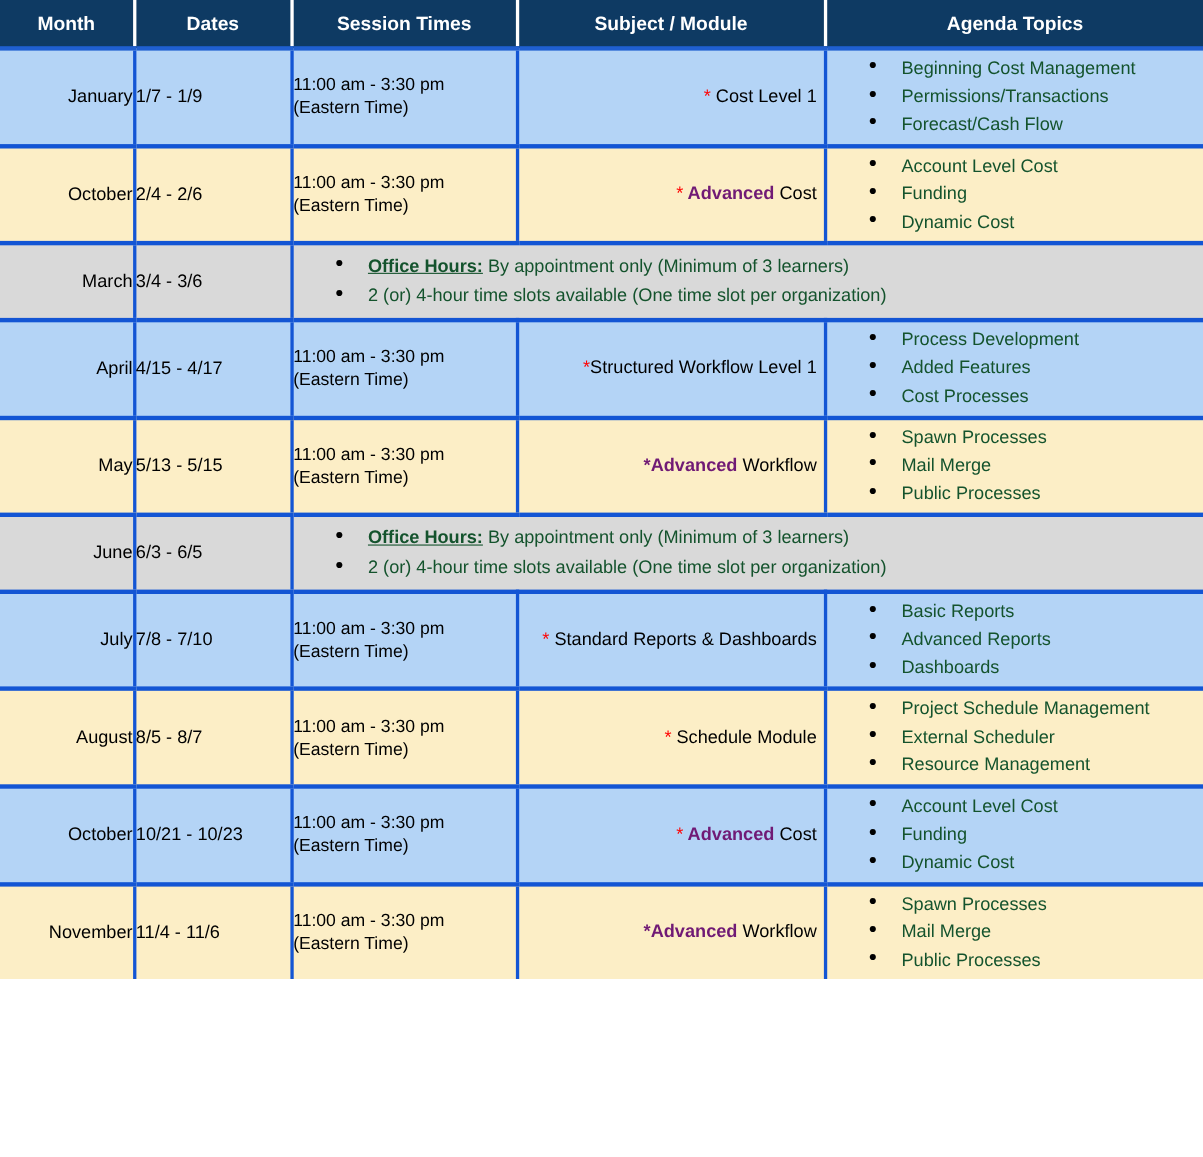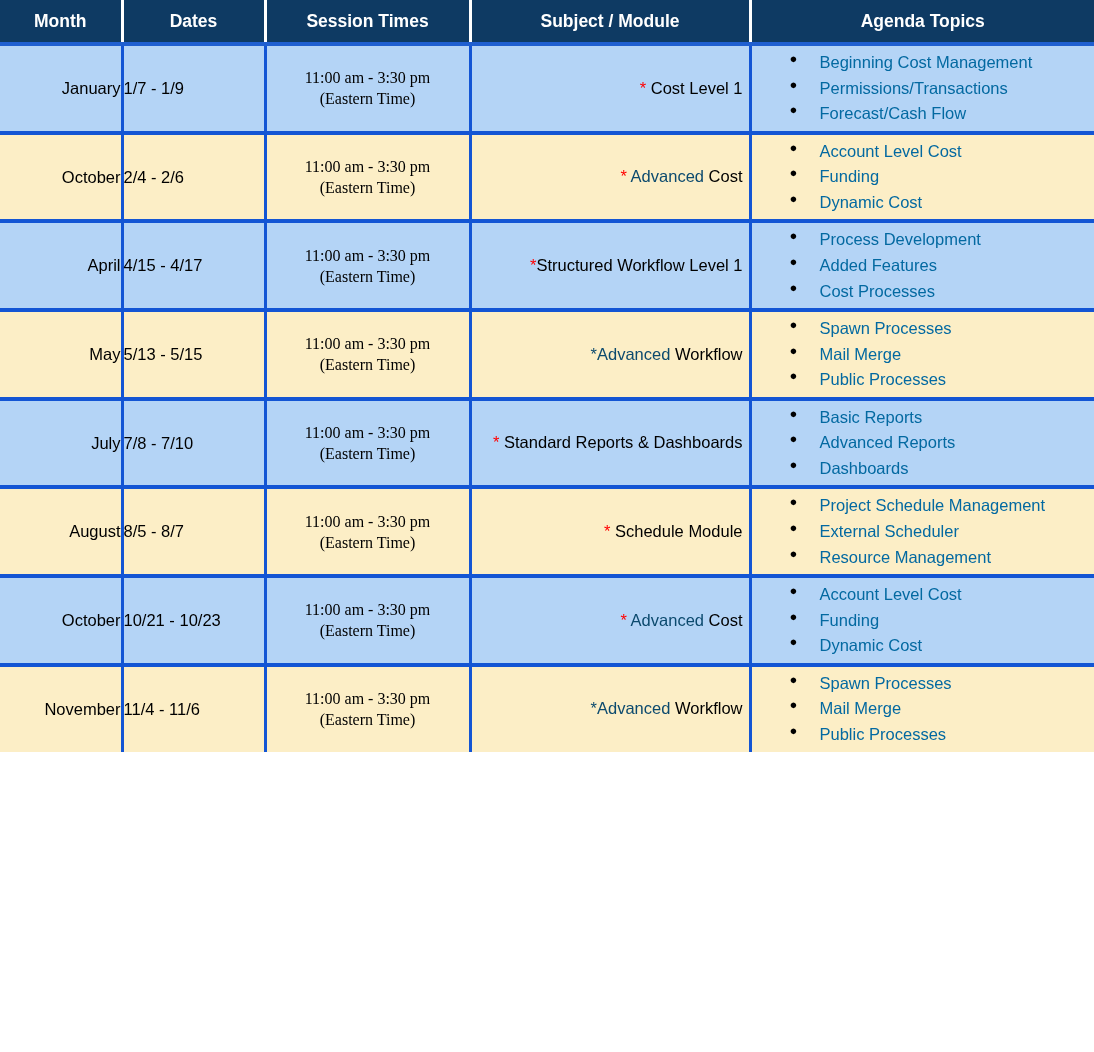--- a/index.html
+++ b/index.html
@@ -57,24 +57,22 @@
   td.c-month {
     text-align: right;
     padding-left: 14px;
     font-size: 16.5px;
   }
   td.c-dates {
     text-align: left;
     font-size: 16.5px;
   }
   td.c-times {
-    text-align: center;
     line-height: 1.32;
     font-size: 16px;
-    font-family: Liberation Serif, serif;
   }
   td.c-subject {
     text-align: right;
     padding-left: 12px;
     padding-right: 6px;
     line-height: 1.3;
     font-size: 16.5px;
   }
   td.c-agenda {
     padding-left: 0;
@@ -88,21 +86,21 @@
   
   ul.bullets {
     margin: 0;
     padding: 0 0 0 38px;
     list-style: none;
   }
   ul.bullets li {
     position: relative;
     line-height: 1.55;
     font-size: 16.5px;
-    color: #0369a1;
+    color: #14532d;
     padding-left: 30px;
     white-space: nowrap;
   }
   ul.bullets li::before {
     content: "\25CF";
     position: absolute;
     left: 0;
     top: -1px;
     font-size: 13px;
     color: #000000;
@@ -111,22 +109,22 @@
     line-height: 1.62;
     font-size: 16.5px;
   }
 
   
   .star {
     color: #FF0000;
     font-weight: normal;
   }
   .adv {
-    color: #0c4a6e;
-    font-weight: normal;
+    color: #701a75;
+    font-weight: bold;
   }
   .oh-label {
     font-weight: bold;
     text-decoration: underline;
   }
 </style>
 </head>
 <body>
 
 <table id="schedule-table">
@@ -172,20 +170,30 @@
         </td>
         <td class="c-subject"><span class="star">*</span><span class="adv"> Advanced</span><span> Cost</span></td>
         <td class="c-agenda">
           <ul class="bullets">
             <li>Account Level Cost</li>
             <li>Funding</li>
             <li>Dynamic Cost</li>
           </ul>
         </td>
       </tr>
+      <tr class="row-gray">
+        <td class="c-month">March</td>
+        <td class="c-dates">3/4 - 3/6</td>
+        <td class="c-office" colspan="3">
+          <ul class="bullets office">
+            <li><span class="oh-label">Office Hours:</span><span> By appointment only (Minimum of 3 learners)</span></li>
+            <li><span>2 (or) 4-hour time slots available (One time slot per organization)</span></li>
+          </ul>
+        </td>
+      </tr>
       <tr class="row-blue">
         <td class="c-month">April</td>
         <td class="c-dates">4/15 - 4/17</td>
         <td class="c-times">
           <div>11:00 am - 3:30 pm</div>
           <div>(Eastern Time)</div>
         </td>
         <td class="c-subject"><span class="star">*</span><span>Structured Workflow Level 1</span></td>
         <td class="c-agenda">
           <ul class="bullets">
@@ -204,20 +212,30 @@
         </td>
         <td class="c-subject"><span class="adv">*Advanced</span><span> Workflow</span></td>
         <td class="c-agenda">
           <ul class="bullets">
             <li>Spawn Processes</li>
             <li>Mail Merge</li>
             <li>Public Processes</li>
           </ul>
         </td>
       </tr>
+      <tr class="row-gray">
+        <td class="c-month">June</td>
+        <td class="c-dates">6/3 - 6/5</td>
+        <td class="c-office" colspan="3">
+          <ul class="bullets office">
+            <li><span class="oh-label">Office Hours:</span><span> By appointment only (Minimum of 3 learners)</span></li>
+            <li><span>2 (or) 4-hour time slots available (One time slot per organization)</span></li>
+          </ul>
+        </td>
+      </tr>
       <tr class="row-blue">
         <td class="c-month">July</td>
         <td class="c-dates">7/8 - 7/10</td>
         <td class="c-times">
           <div>11:00 am - 3:30 pm</div>
           <div>(Eastern Time)</div>
         </td>
         <td class="c-subject"><span class="star">*</span><span> Standard Reports &amp; Dashboards</span></td>
         <td class="c-agenda">
           <ul class="bullets">

